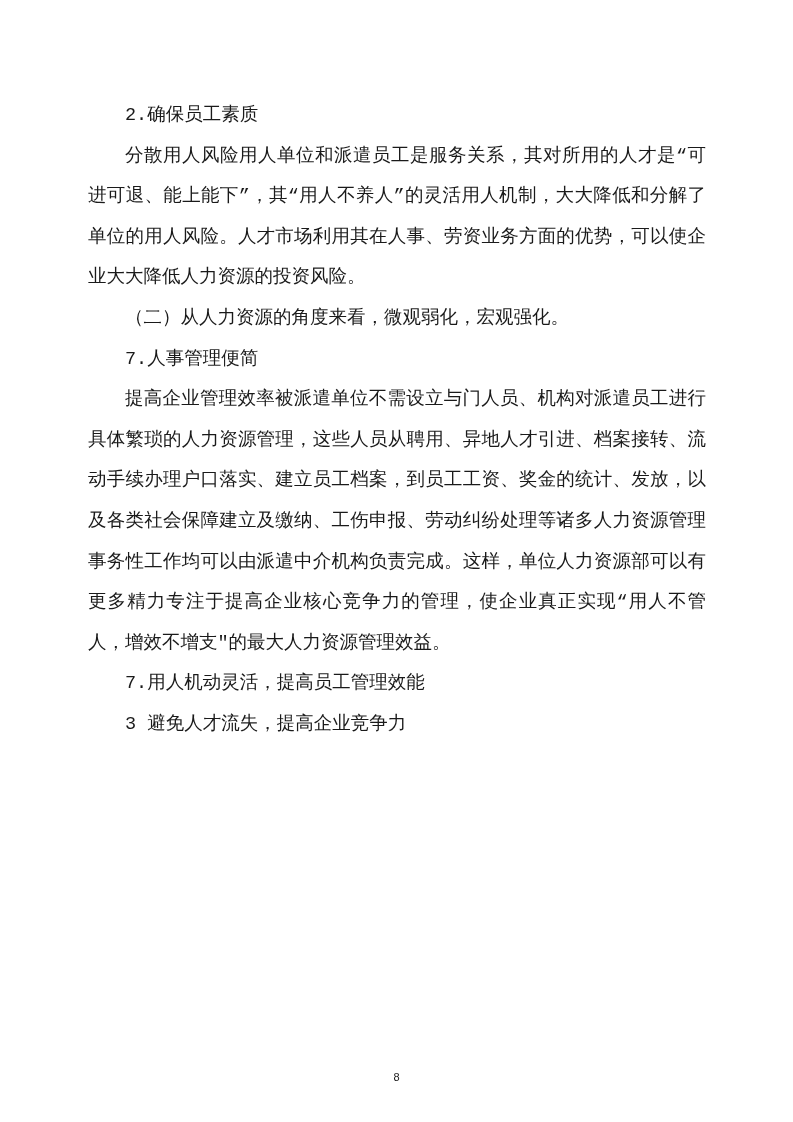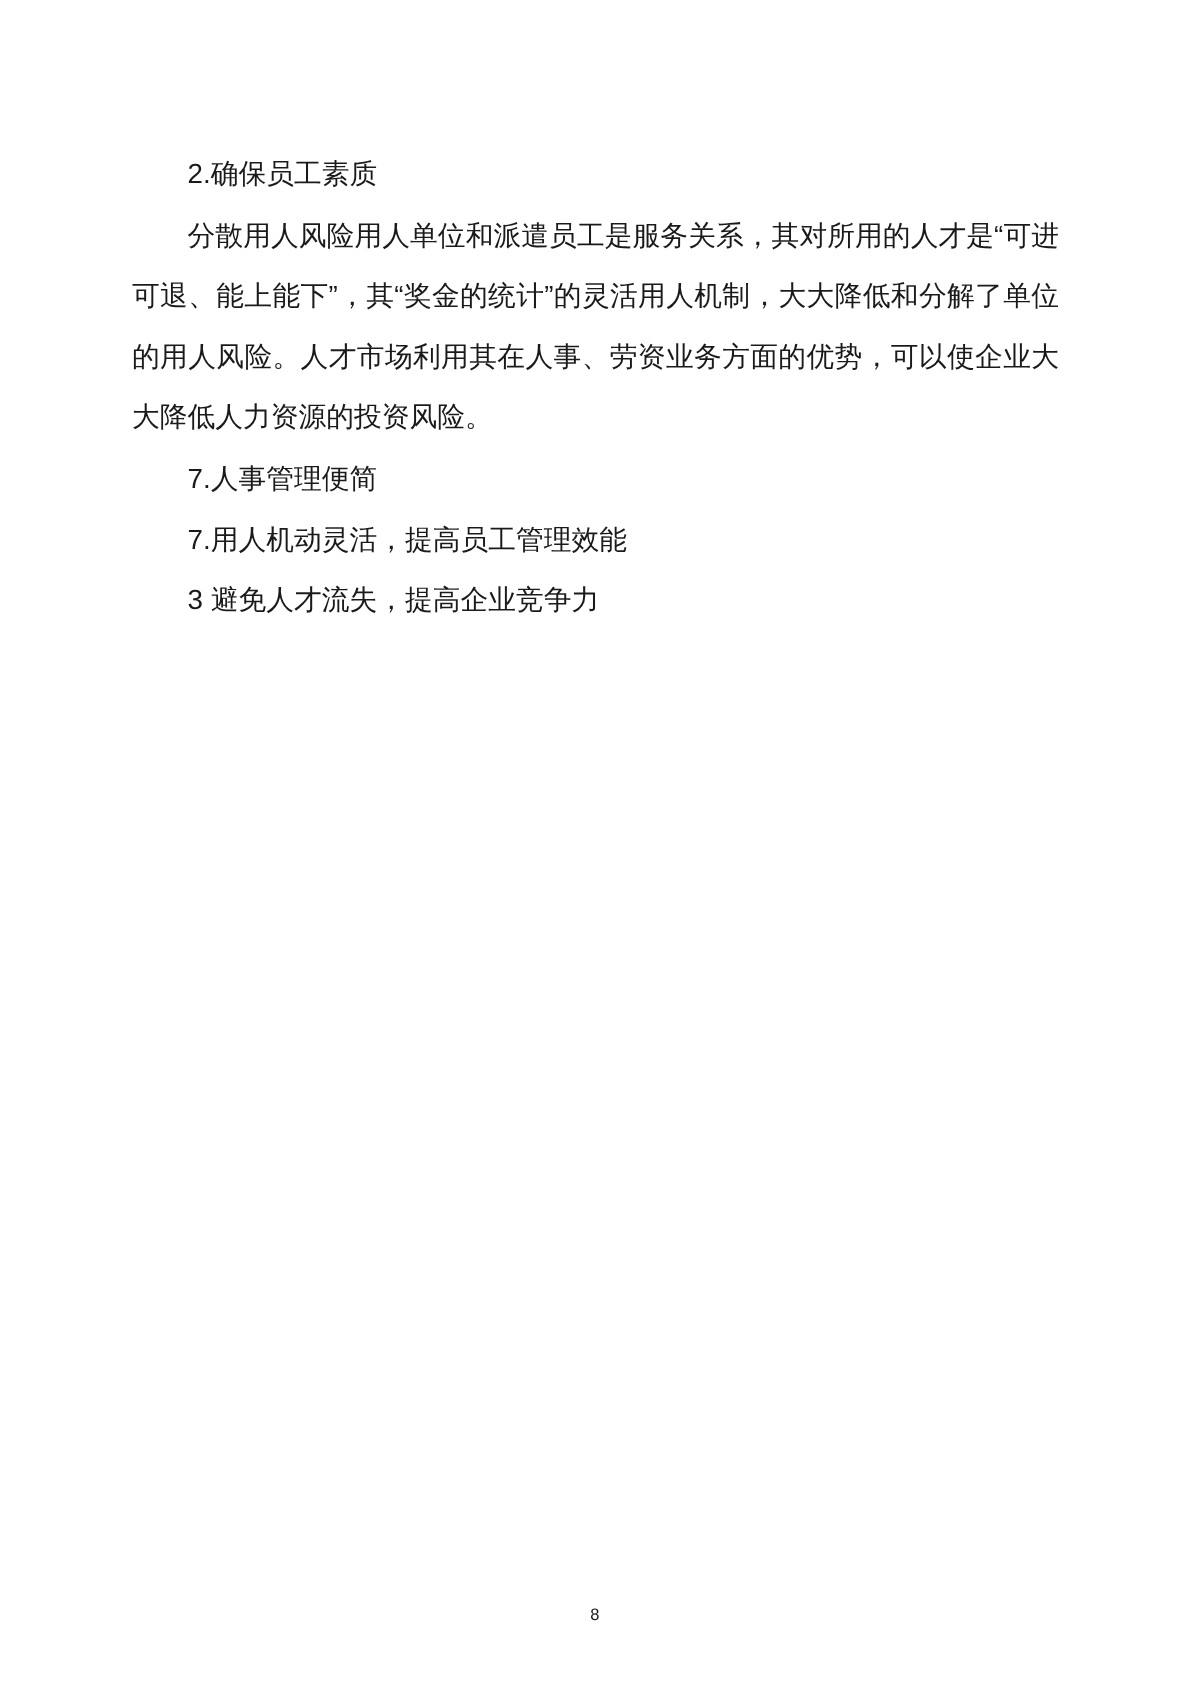--- a/index.html
+++ b/index.html
@@ -1,34 +1,36 @@
 <!DOCTYPE html>
 <html><head>
   <meta charset="utf-8">
   <style>
     html, body { margin: 0; padding: 0; background: #ffffff; }
     body { width: 793px; height: 1122px; position: relative; overflow: hidden; }
     .page {
       position: absolute; left: 88px; top: 96px; width: 618px;
-      font-family: Liberation Sans, sans-serif;
+      font-family: Liberation Mono, monospace;
       font-size: 18.5px; color: #1a1a1a; line-height: 40.6px;
       text-align: justify;
     }
     .p { margin: 0; text-indent: 37px; }
     .head { margin: 0; text-indent: 37px; }
     .page-number {
       position: absolute; left: 0; width: 793px; top: 1071px;
       text-align: center; font-family: "Liberation Sans", sans-serif;
       font-size: 11px; color: #1a1a1a;
     }
   </style>
 </head>
 <body>
 
 <div class="page">
   <p class="head">2.确保员工素质</p>
-  <p class="p">分散用人风险用人单位和派遣员工是服务关系，其对所用的人才是“可进可退、能上能下”，其“奖金的统计”的灵活用人机制，大大降低和分解了单位的用人风险。人才市场利用其在人事、劳资业务方面的优势，可以使企业大大降低人力资源的投资风险。</p>
+  <p class="p">分散用人风险用人单位和派遣员工是服务关系，其对所用的人才是“可进可退、能上能下”，其“用人不养人”的灵活用人机制，大大降低和分解了单位的用人风险。人才市场利用其在人事、劳资业务方面的优势，可以使企业大大降低人力资源的投资风险。</p>
+  <p class="head">（二）从人力资源的角度来看，微观弱化，宏观强化。</p>
   <p class="head">7.人事管理便简</p>
+  <p class="p">提高企业管理效率被派遣单位不需设立与门人员、机构对派遣员工进行具体繁琐的人力资源管理，这些人员从聘用、异地人才引进、档案接转、流动手续办理户口落实、建立员工档案，到员工工资、奖金的统计、发放，以及各类社会保障建立及缴纳、工伤申报、劳动纠纷处理等诸多人力资源管理事务性工作均可以由派遣中介机构负责完成。这样，单位人力资源部可以有更多精力专注于提高企业核心竞争力的管理，使企业真正实现“用人不管人，增效不增支″的最大人力资源管理效益。</p>
   <p class="head">7.用人机动灵活，提高员工管理效能</p>
   <p class="head">3 避免人才流失，提高企业竞争力</p>
 </div>
 
 <div class="page-number">8</div>
 
 </body></html>

